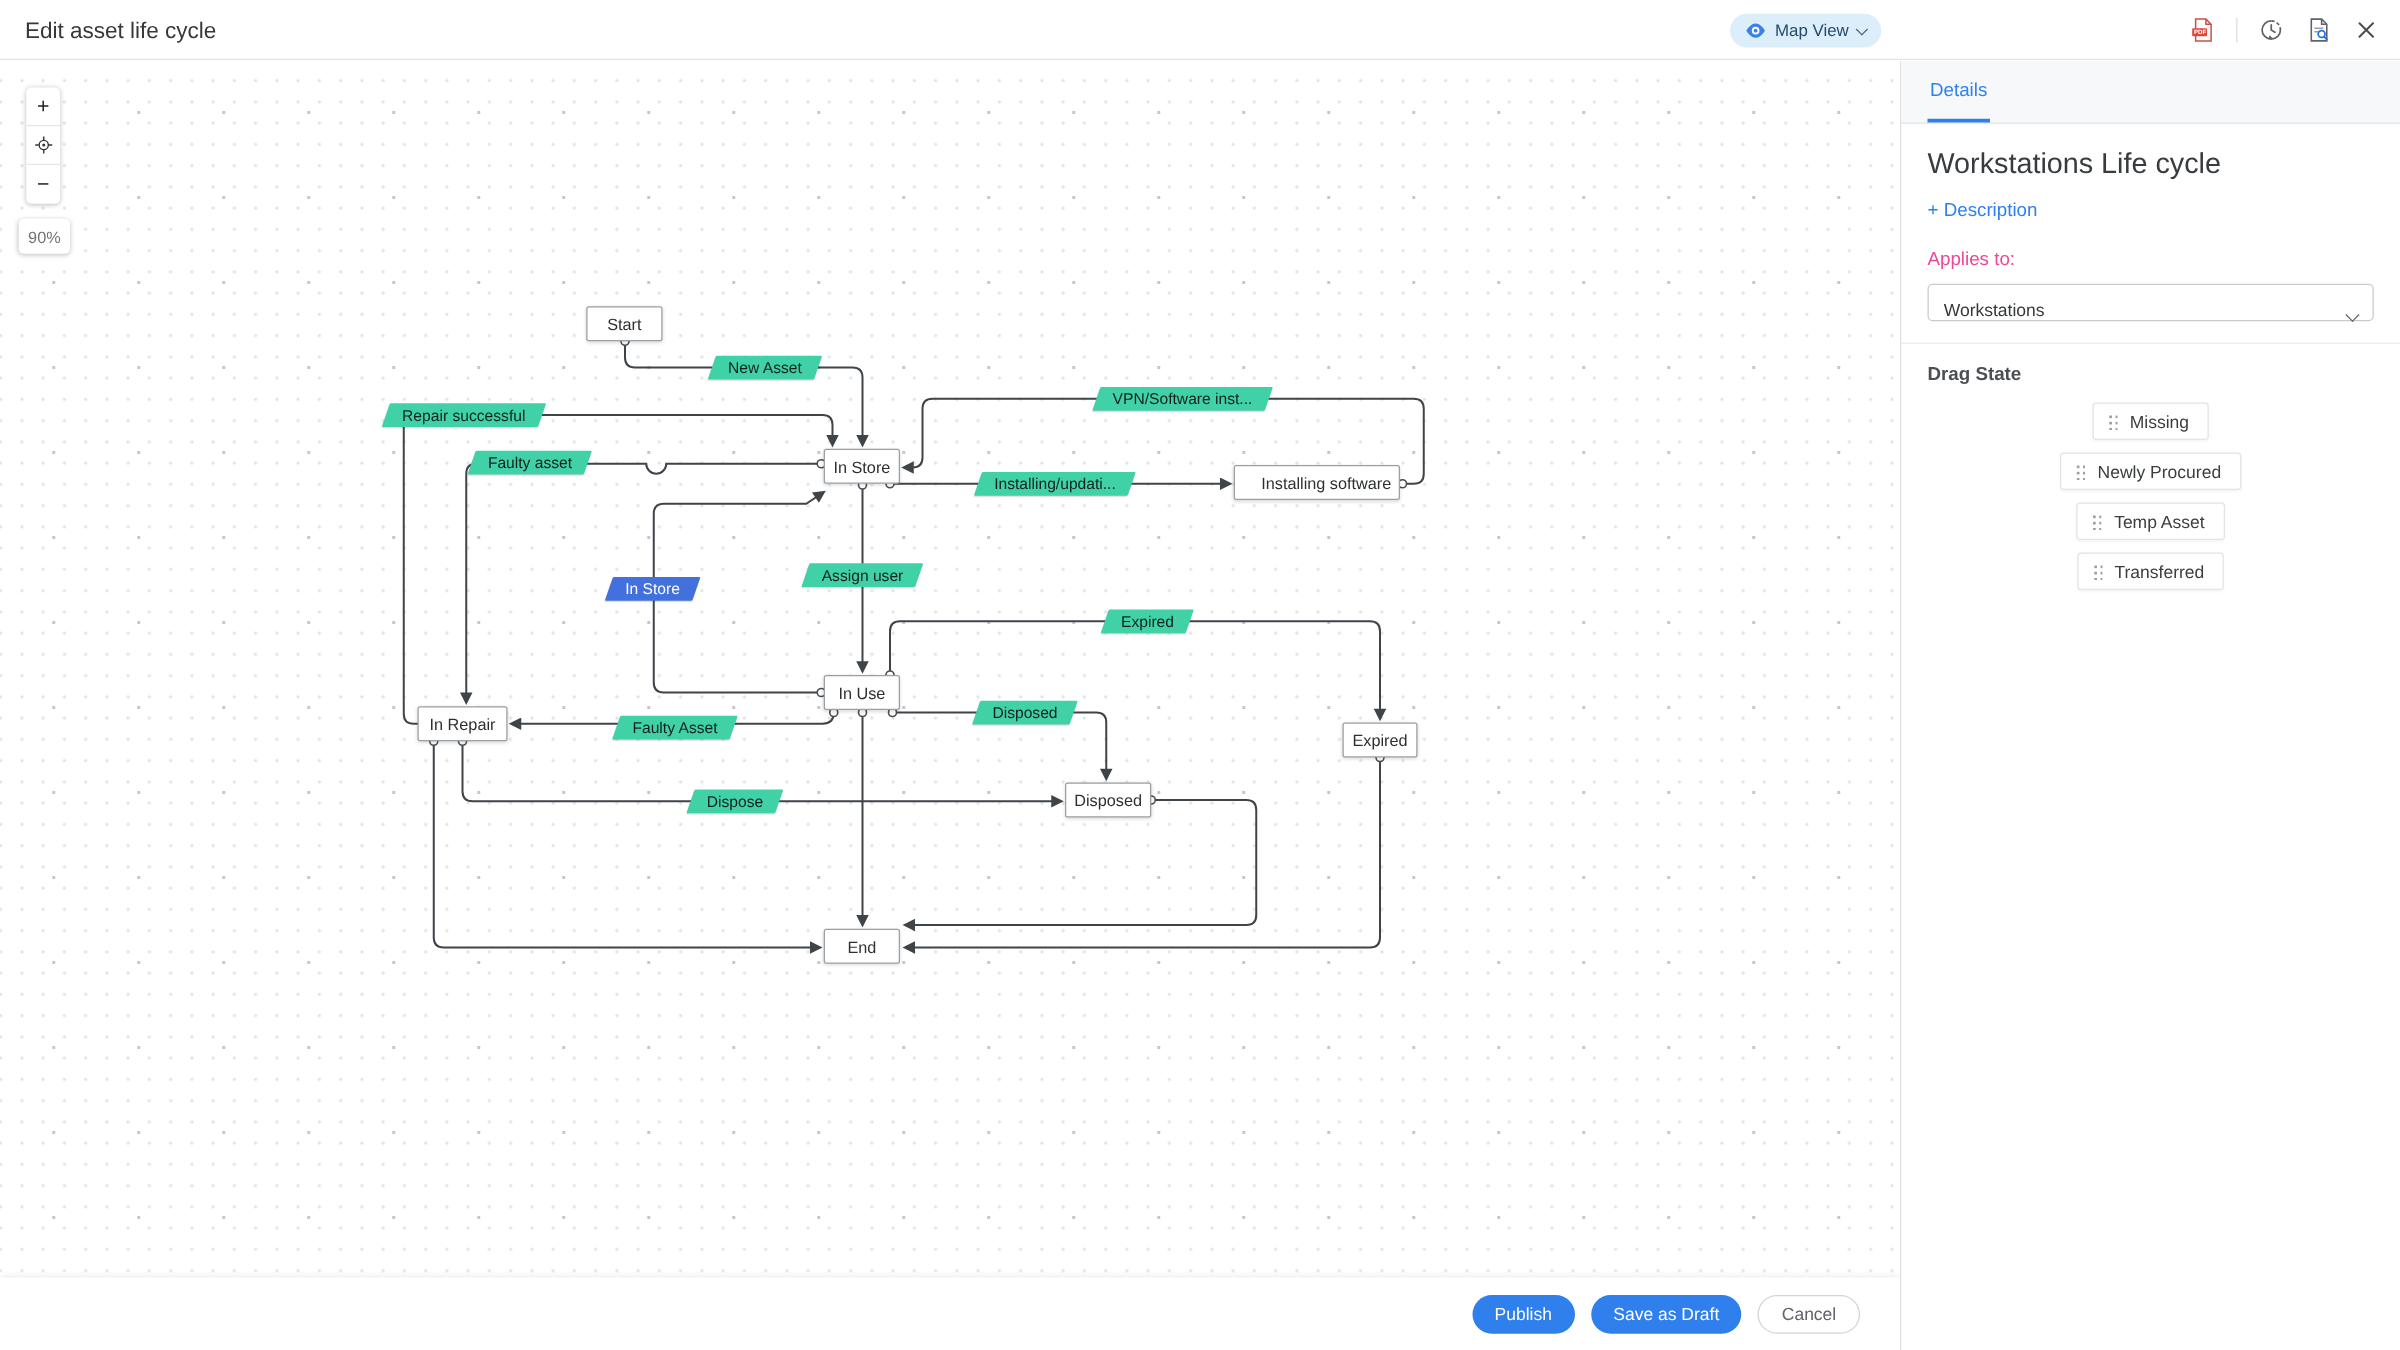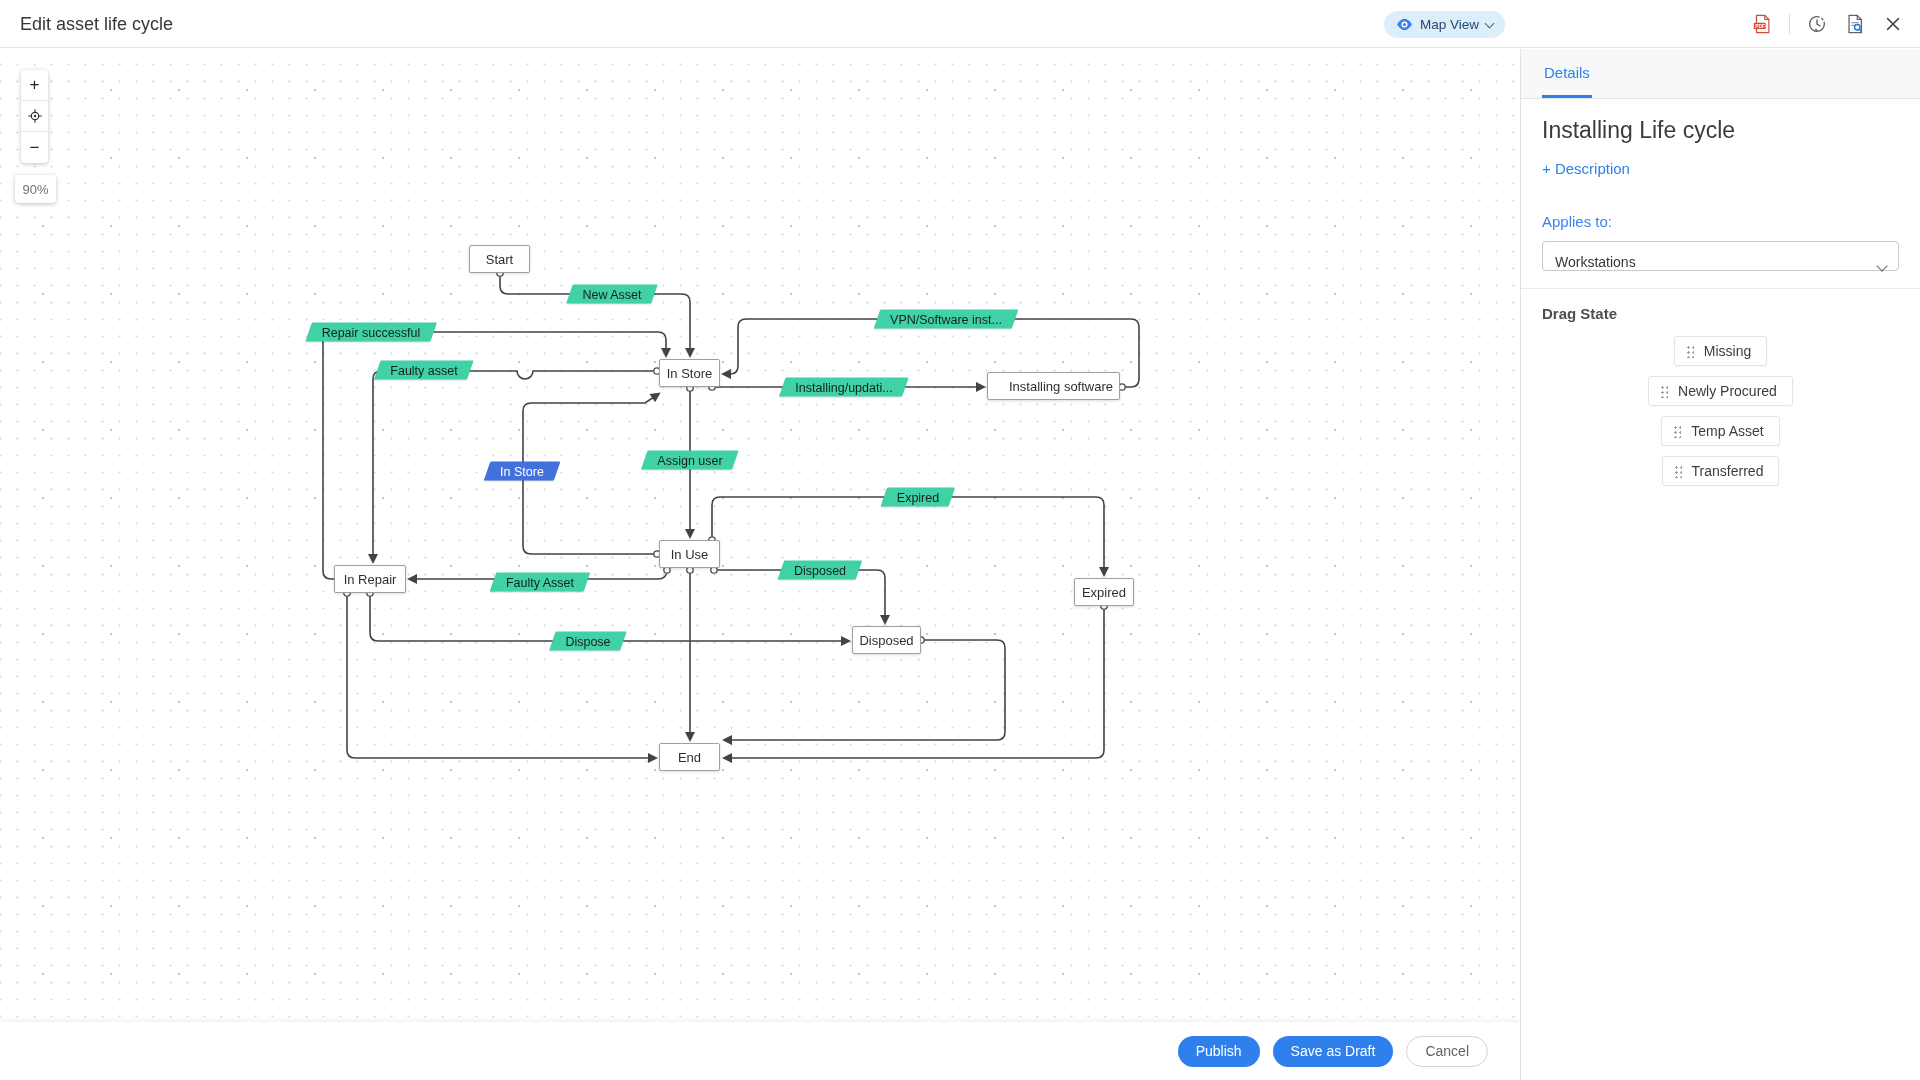--- a/index.html
+++ b/index.html
@@ -55,21 +55,21 @@
   .btn-ghost{background:#fff;color:#5f6368;border:1px solid #d4d4d4;}
   
   .panel{position:absolute;top:49px;right:0;width:400px;height:1031px;background:#fff;
     border-left:1px solid #e0e0e3;z-index:30;}
   .tabs{height:50px;background:#f7f8f9;border-bottom:1px solid #e4e4e7;display:flex;padding-left:21px;}
   .tab{display:flex;align-items:center;font-size:15px;color:var(--accent);
     border-bottom:3px solid var(--accent);padding:0 2px;cursor:pointer;}
   .panel-body{padding:18px 21px;}
   .panel-title{font-size:23px;font-weight:400;color:#393c3f;margin:0 0 16px;}
   .desc-link{color:var(--accent);font-size:15px;cursor:pointer;display:inline-block;}
-  .applies-label{margin-top:35px;font-size:15px;color:#3b82f6;}
+  .applies-label{margin-top:21px;font-size:15px;color:#ec4899;}
   .select{margin-top:11px;height:30px;border:1px solid #c8cace;border-radius:4px;background:#fff;
     display:flex;align-items:flex-end;justify-content:space-between;padding:0 12px;font-size:14px;
     color:#35383b;cursor:pointer;}
   .select .chev{width:8px;height:8px;border-right:1.7px solid #666;border-bottom:1.7px solid #666;
     transform:rotate(45deg);margin-top:-4px;}
   .section-divider{border-top:1px solid #ebebee;margin:17px -21px 0;}
   .drag-title{margin-top:16px;font-size:15px;font-weight:700;color:#4c4f52;}
   .chips{margin-top:14px;display:flex;flex-direction:column;gap:10px;align-items:center;}
   .chip{display:flex;align-items:center;gap:10px;border:1px solid #e3e4e6;border-radius:3px;
     background:#fff;padding:6px 15px 6px 11px;font-size:14px;color:#3a3d40;cursor:grab;
@@ -216,21 +216,21 @@
     <button class="btn btn-primary">Save as Draft</button>
     <button class="btn btn-ghost">Cancel</button>
   </div>
 </div>
 
 <div class="panel">
   <div class="tabs">
     <div class="tab">Details</div>
   </div>
   <div class="panel-body">
-    <h1 class="panel-title">Installing Life cycle</h1>
+    <h1 class="panel-title">Workstations Life cycle</h1>
     <span class="desc-link">+ Description</span>
     <div class="applies-label">Applies to:</div>
     <div class="select">
       <span>Workstations</span>
       <span class="chev"></span>
     </div>
     <div class="section-divider"></div>
     <div class="drag-title">Drag State</div>
     <div class="chips" id="chips">
         <div class="chip">

